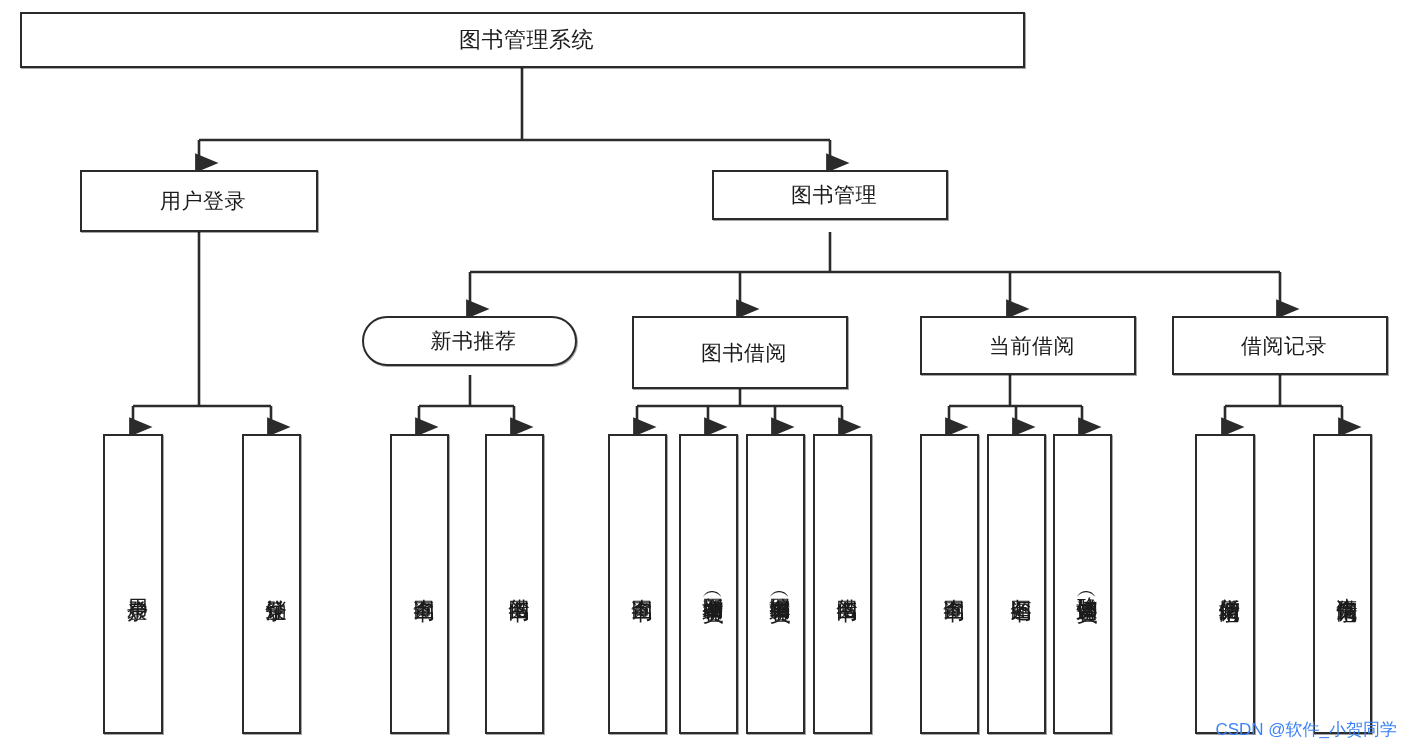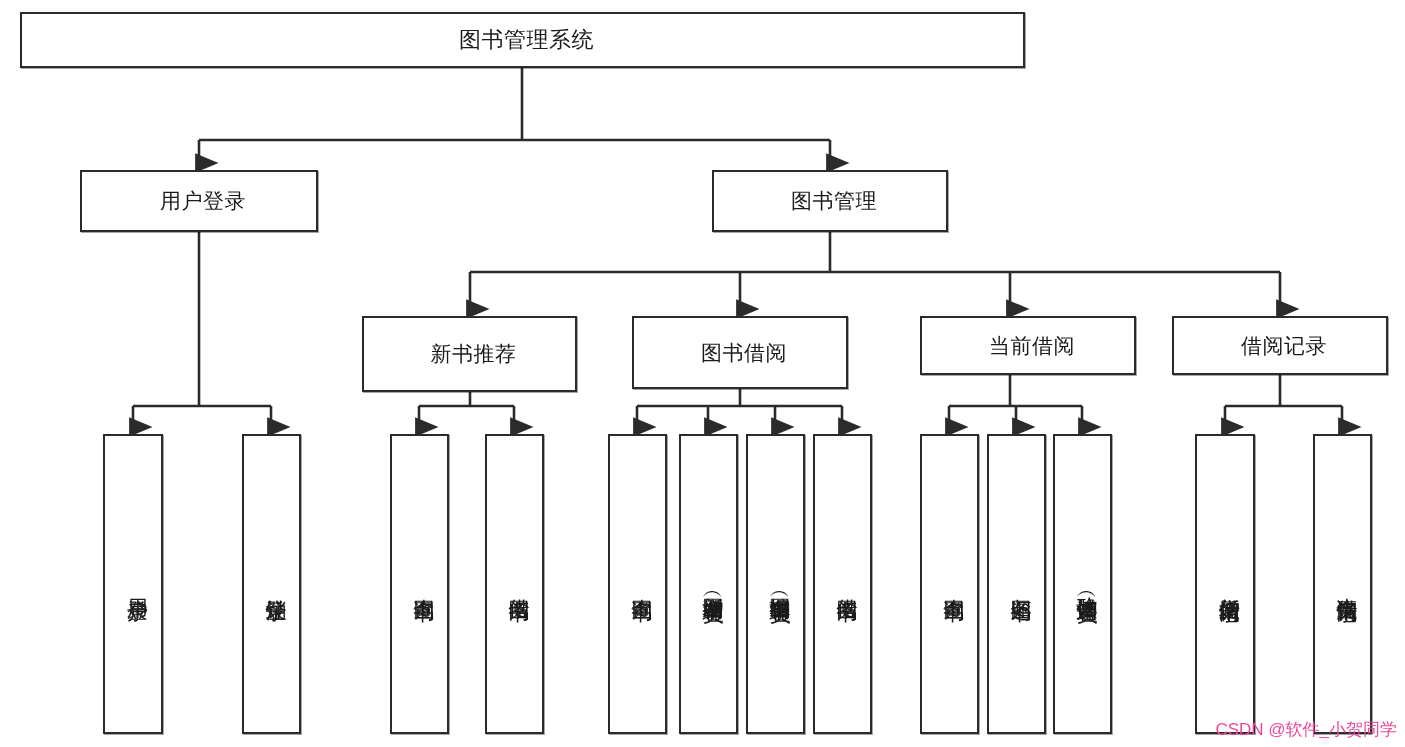--- a/index.html
+++ b/index.html
@@ -37,21 +37,21 @@
     font-size:21px;
     line-height:1.28;
     letter-spacing:1px;
     white-space:normal;
     max-height:284px;
   }
   #watermark{
     position:absolute;
     right:8px;bottom:6px;
     font-size:17px;
-    color:#ec4899;
+    color:#3b82f6;
     white-space:nowrap;
     pointer-events:none;
   }
 </style>
 </head>
 <body>
 
 <div id="diagram">
 
   <svg id="edges" viewBox="0 0 1405 747">
@@ -104,25 +104,25 @@
     </g>
   </svg>
 
   <div class="node horiz root" style="left:20px;top:12px;width:1005px;height:56px;">
     <span class="label">图书管理系统</span>
   </div>
 
   <div class="node horiz" style="left:80px;top:170px;width:238px;height:62px;">
     <span class="label">用户登录</span>
   </div>
-  <div class="node horiz" style="left:712px;top:170px;width:236px;height:62px;">
+  <div class="node horiz" style="left:712px;top:170px;width:236px;height:50px;">
     <span class="label">图书管理</span>
   </div>
 
-  <div class="node horiz" style="left:362px;top:316px;width:215px;height:76px;">
+  <div class="node horiz" style="left:362px;top:316px;width:215px;height:50px;border-radius:27px;">
     <span class="label">新书推荐</span>
   </div>
   <div class="node horiz" style="left:632px;top:316px;width:216px;height:73px;">
     <span class="label">图书借阅</span>
   </div>
   <div class="node horiz" style="left:902px;top:316px;width:216px;height:59px;margin-left:18px;">
     <span class="label">当前借阅</span>
   </div>
   <div class="node horiz" style="left:1172px;top:316px;width:216px;height:59px;">
     <span class="label">借阅记录</span>

